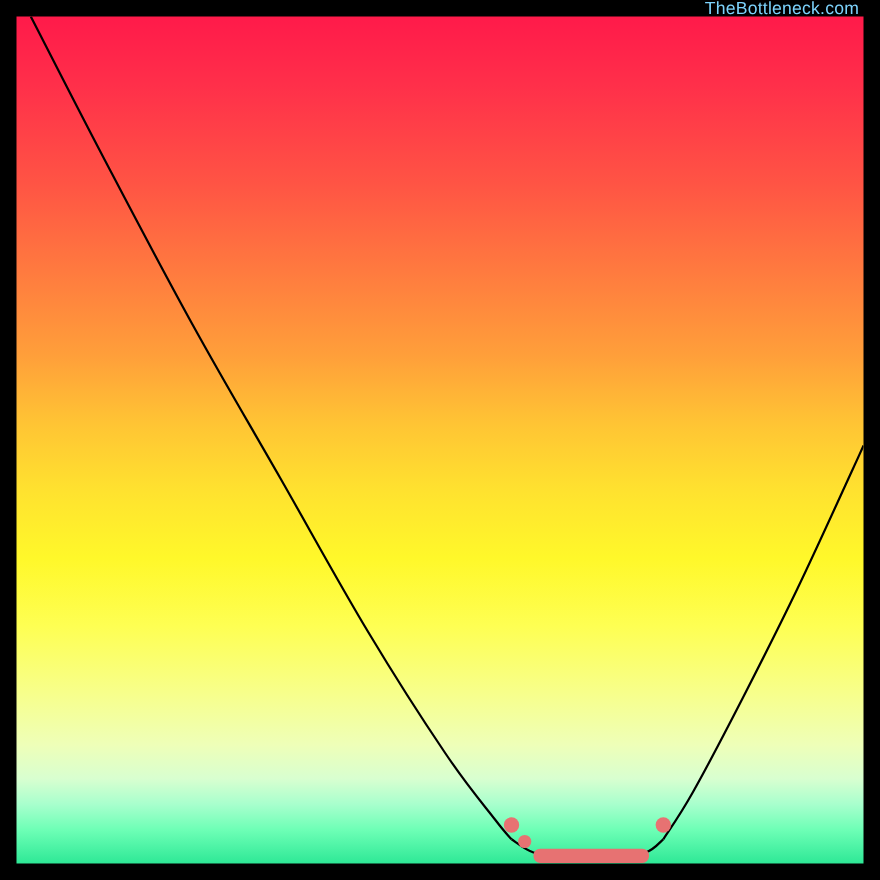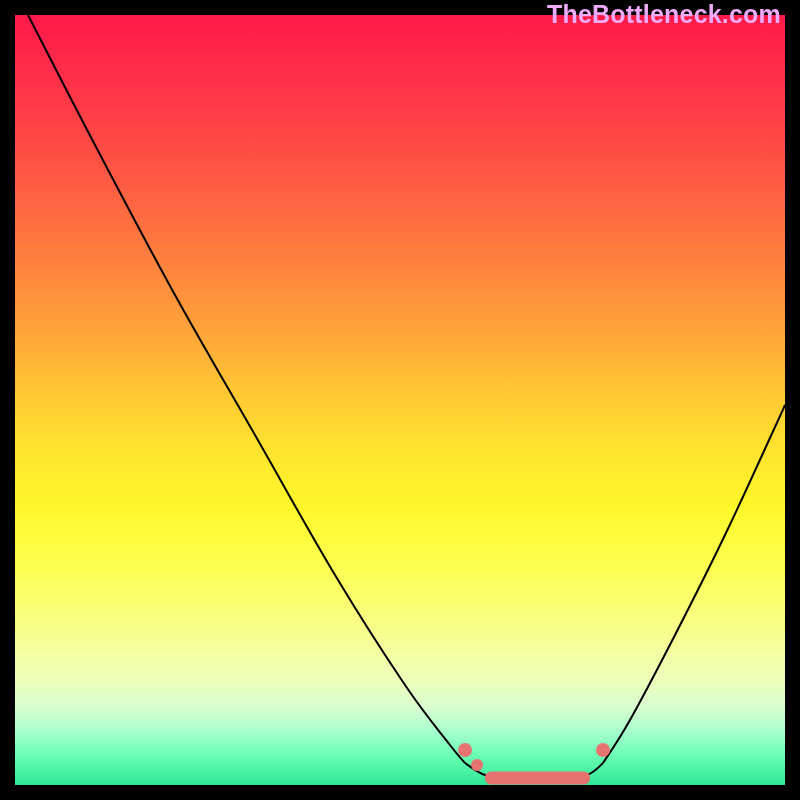--- a/index.html
+++ b/index.html
@@ -14,21 +14,21 @@
       #ffc434 48%,
       #ffe22f 56%,
       #fff82a 64%,
       #feff53 72%,
       #f7ff8c 80%,
       #eeffb8 86%,
       #d8ffd0 90%,
       #a8ffcd 93%,
       #6effb6 96%,
       #2ee896 100%);}
-  .watermark{position:absolute;right:4px;top:-15px;color:#f0abfc;font-size:25px;font-weight:700;letter-spacing:0.2px}
+  .watermark{position:absolute;right:4px;top:-15px;color:#7dd3fc;font-size:16px;font-weight:400;letter-spacing:0.2px}
   .plot{position:absolute;left:0;top:0}
   .dot{fill:#e77272}
   .pill{fill:#e77272}
 </style>
 </head>
 <body>
 
 <div class="frame">
   <div class="gradient"></div>
   <div class="watermark">TheBottleneck.com</div>

